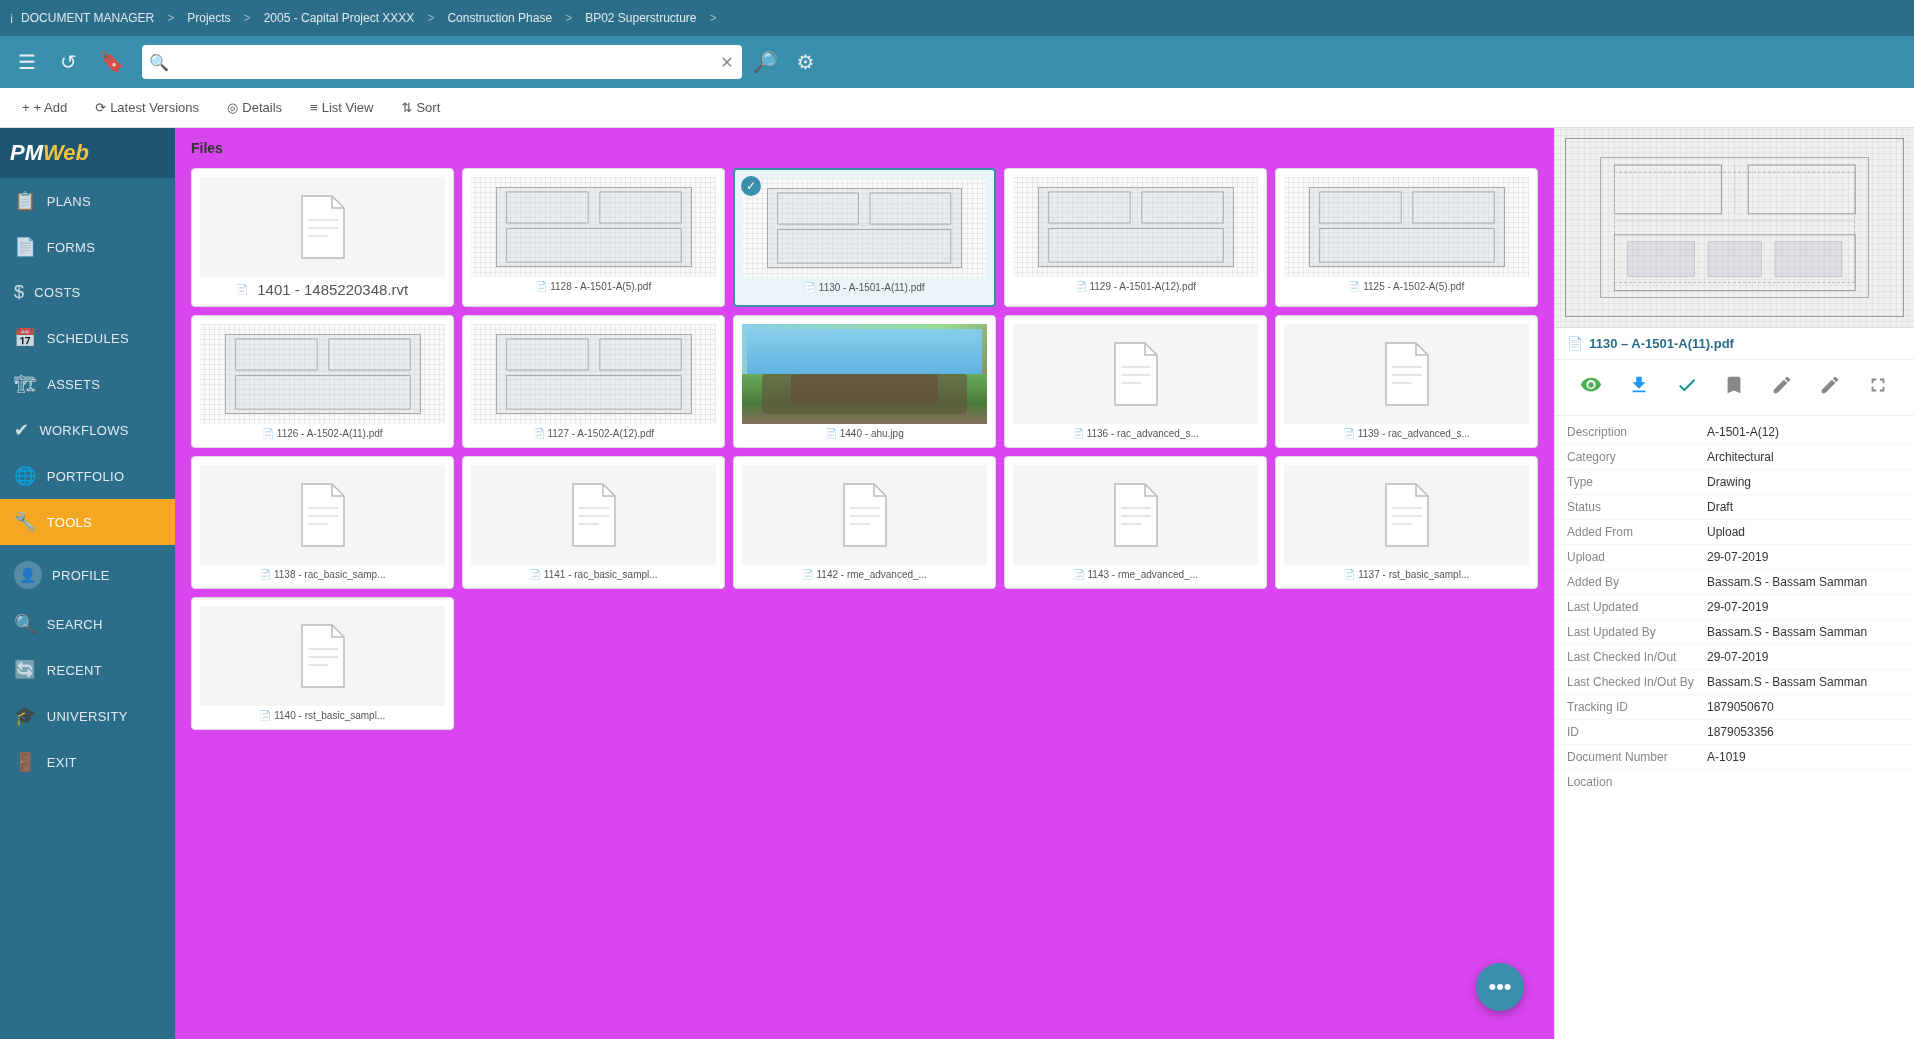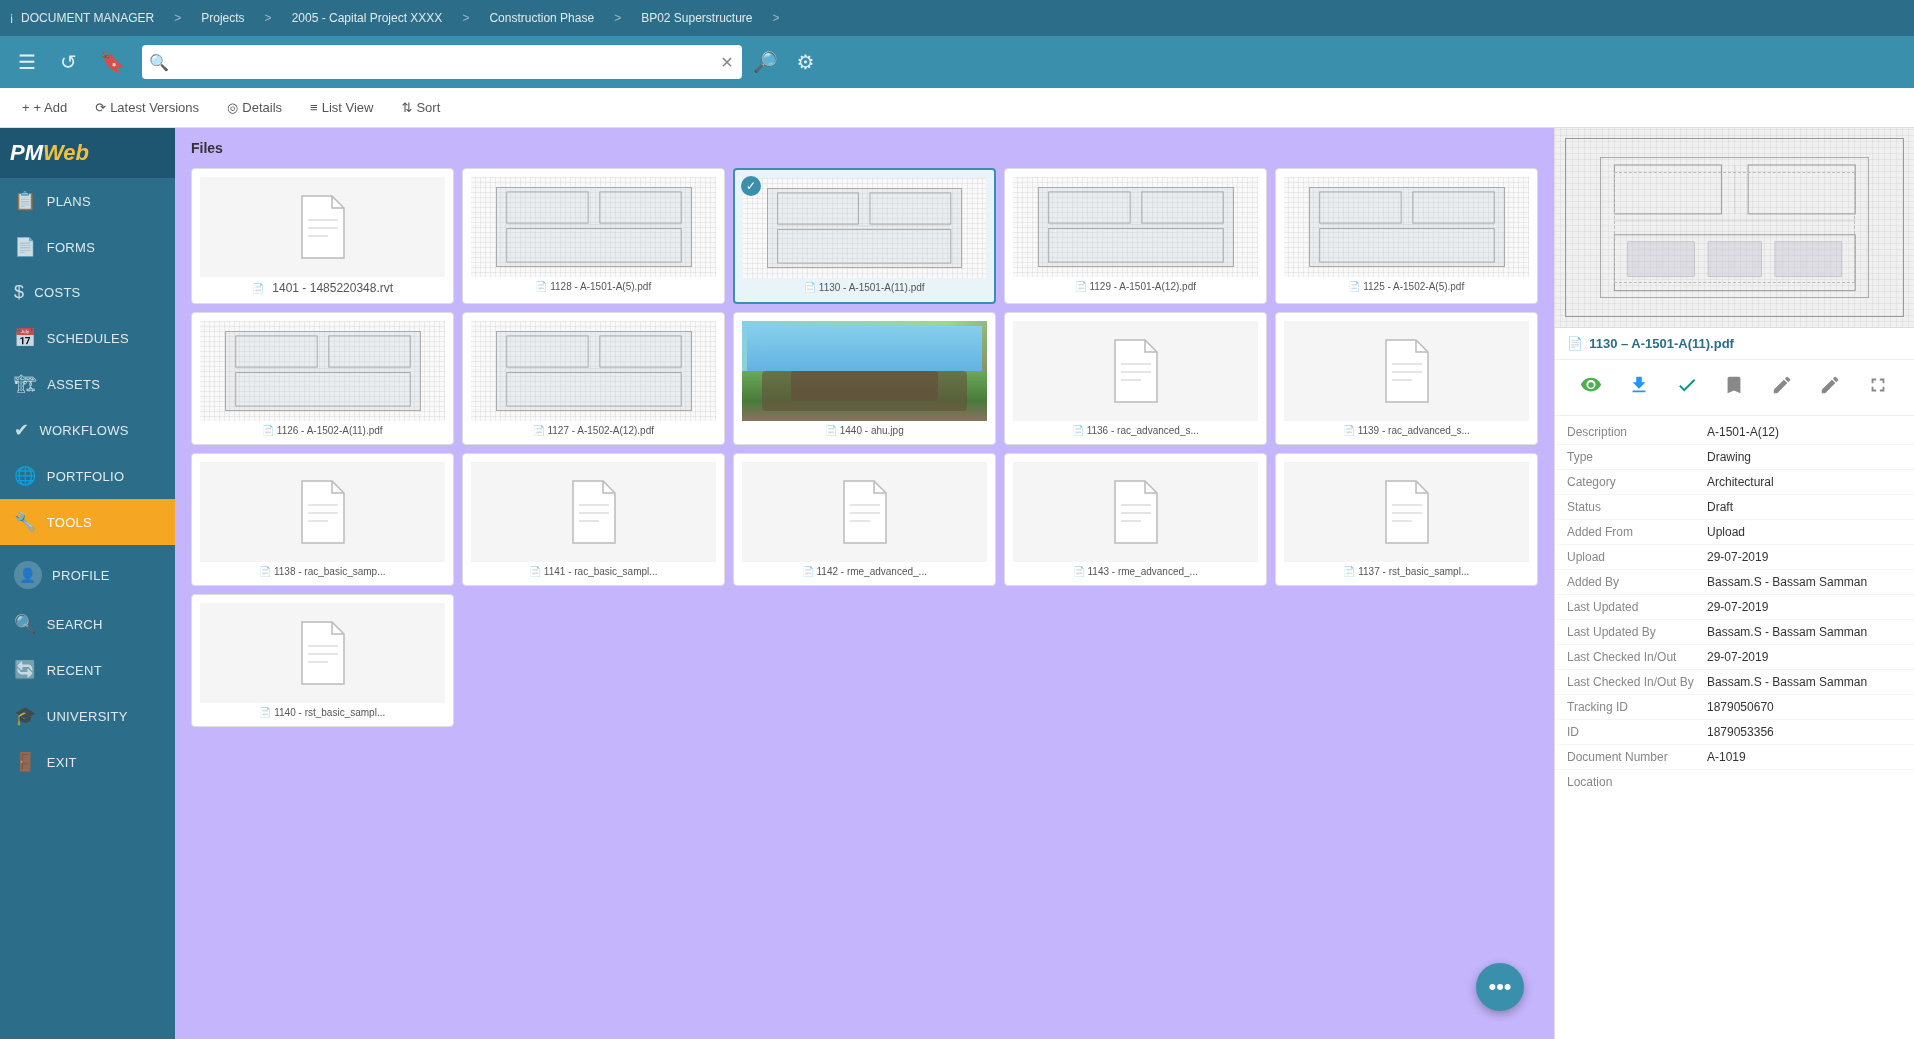--- a/index.html
+++ b/index.html
@@ -10,21 +10,21 @@
       background: #2c6e8a;
       color: white;
       display: flex;
       align-items: center;
       height: 36px;
       padding: 0 10px;
       font-size: 12px;
       flex-shrink: 0;
     }
     .top-bar .info-icon { margin-right: 8px; opacity: 0.8; }
-    .top-bar .breadcrumb { display: flex; align-items: center; gap: 20px; }
+    .top-bar .breadcrumb { display: flex; align-items: center; gap: 13px; }
     .top-bar .breadcrumb span { opacity: 0.85; }
     .top-bar .breadcrumb .sep { opacity: 0.5; }
 
     
     .toolbar {
       background: #3a8fad;
       display: flex;
       align-items: center;
       height: 52px;
       padding: 0 10px;
@@ -126,21 +126,21 @@
       letter-spacing: 0.3px;
     }
     .sidebar-item.active { background: #f5a623; color: white; }
     .sidebar-item .si-icon { font-size: 18px; opacity: 0.9; }
 
     
     .content-area {
       flex: 1;
       display: flex;
       overflow: hidden;
-      background: #c4b5fd;
+      background: #d946ef;
     }
 
     
     .file-area {
       flex: 1;
       overflow-y: auto;
       padding: 12px 16px;
     }
     .files-title {
       font-size: 14px;
@@ -512,21 +512,21 @@
         <path d="M6 2h30l12 12v50H6V2z" fill="white" stroke="#bbb" stroke-width="1.5"></path>
         <path d="M36 2v12h12" fill="none" stroke="#bbb" stroke-width="1.5"></path>
         <line x1="12" y1="26" x2="42" y2="26" stroke="#ddd" stroke-width="1.5"></line>
         <line x1="12" y1="34" x2="42" y2="34" stroke="#ddd" stroke-width="1.5"></line>
         <line x1="12" y1="42" x2="32" y2="42" stroke="#ddd" stroke-width="1.5"></line>
       </svg>
     </div>
             </div>
     <div class="file-name">
       <span style="color:#888;font-size:10px;">📄</span>
-      <span style="font-size:12px;color:#555;margin-left:6px;">1401 - 1485220348.rvt</span>
+      <span style="font-size:15px;color:#555;margin-left:6px;">1401 - 1485220348.rvt</span>
     </div>
   </div>
           <div class="file-card">
 
     <div class="file-thumb">
               <div class="blueprint">
       <div class="blueprint-content">
         <svg width="100%" height="100%">
           <rect x="5%" y="5%" width="42%" height="40%" fill="none" stroke="#aaa" stroke-width="1"></rect>
           <rect x="53%" y="5%" width="42%" height="40%" fill="none" stroke="#aaa" stroke-width="1"></rect>
@@ -863,26 +863,26 @@
           </button>
         </div>
 
         <div class="detail-table" id="detail-table">
 
         <div class="detail-row">
     <span class="detail-label">Description</span>
     <span class="detail-value">A-1501-A(12)</span>
   </div>
             <div class="detail-row">
+    <span class="detail-label">Category</span>
+    <span class="detail-value">Architectural</span>
+  </div>
+            <div class="detail-row">
     <span class="detail-label">Type</span>
     <span class="detail-value">Drawing</span>
-  </div>
-            <div class="detail-row">
-    <span class="detail-label">Category</span>
-    <span class="detail-value">Architectural</span>
   </div>
             <div class="detail-row">
     <span class="detail-label">Status</span>
     <span class="detail-value">Draft</span>
   </div>
             <div class="detail-row">
     <span class="detail-label">Added From</span>
     <span class="detail-value">Upload</span>
   </div>
             <div class="detail-row">

